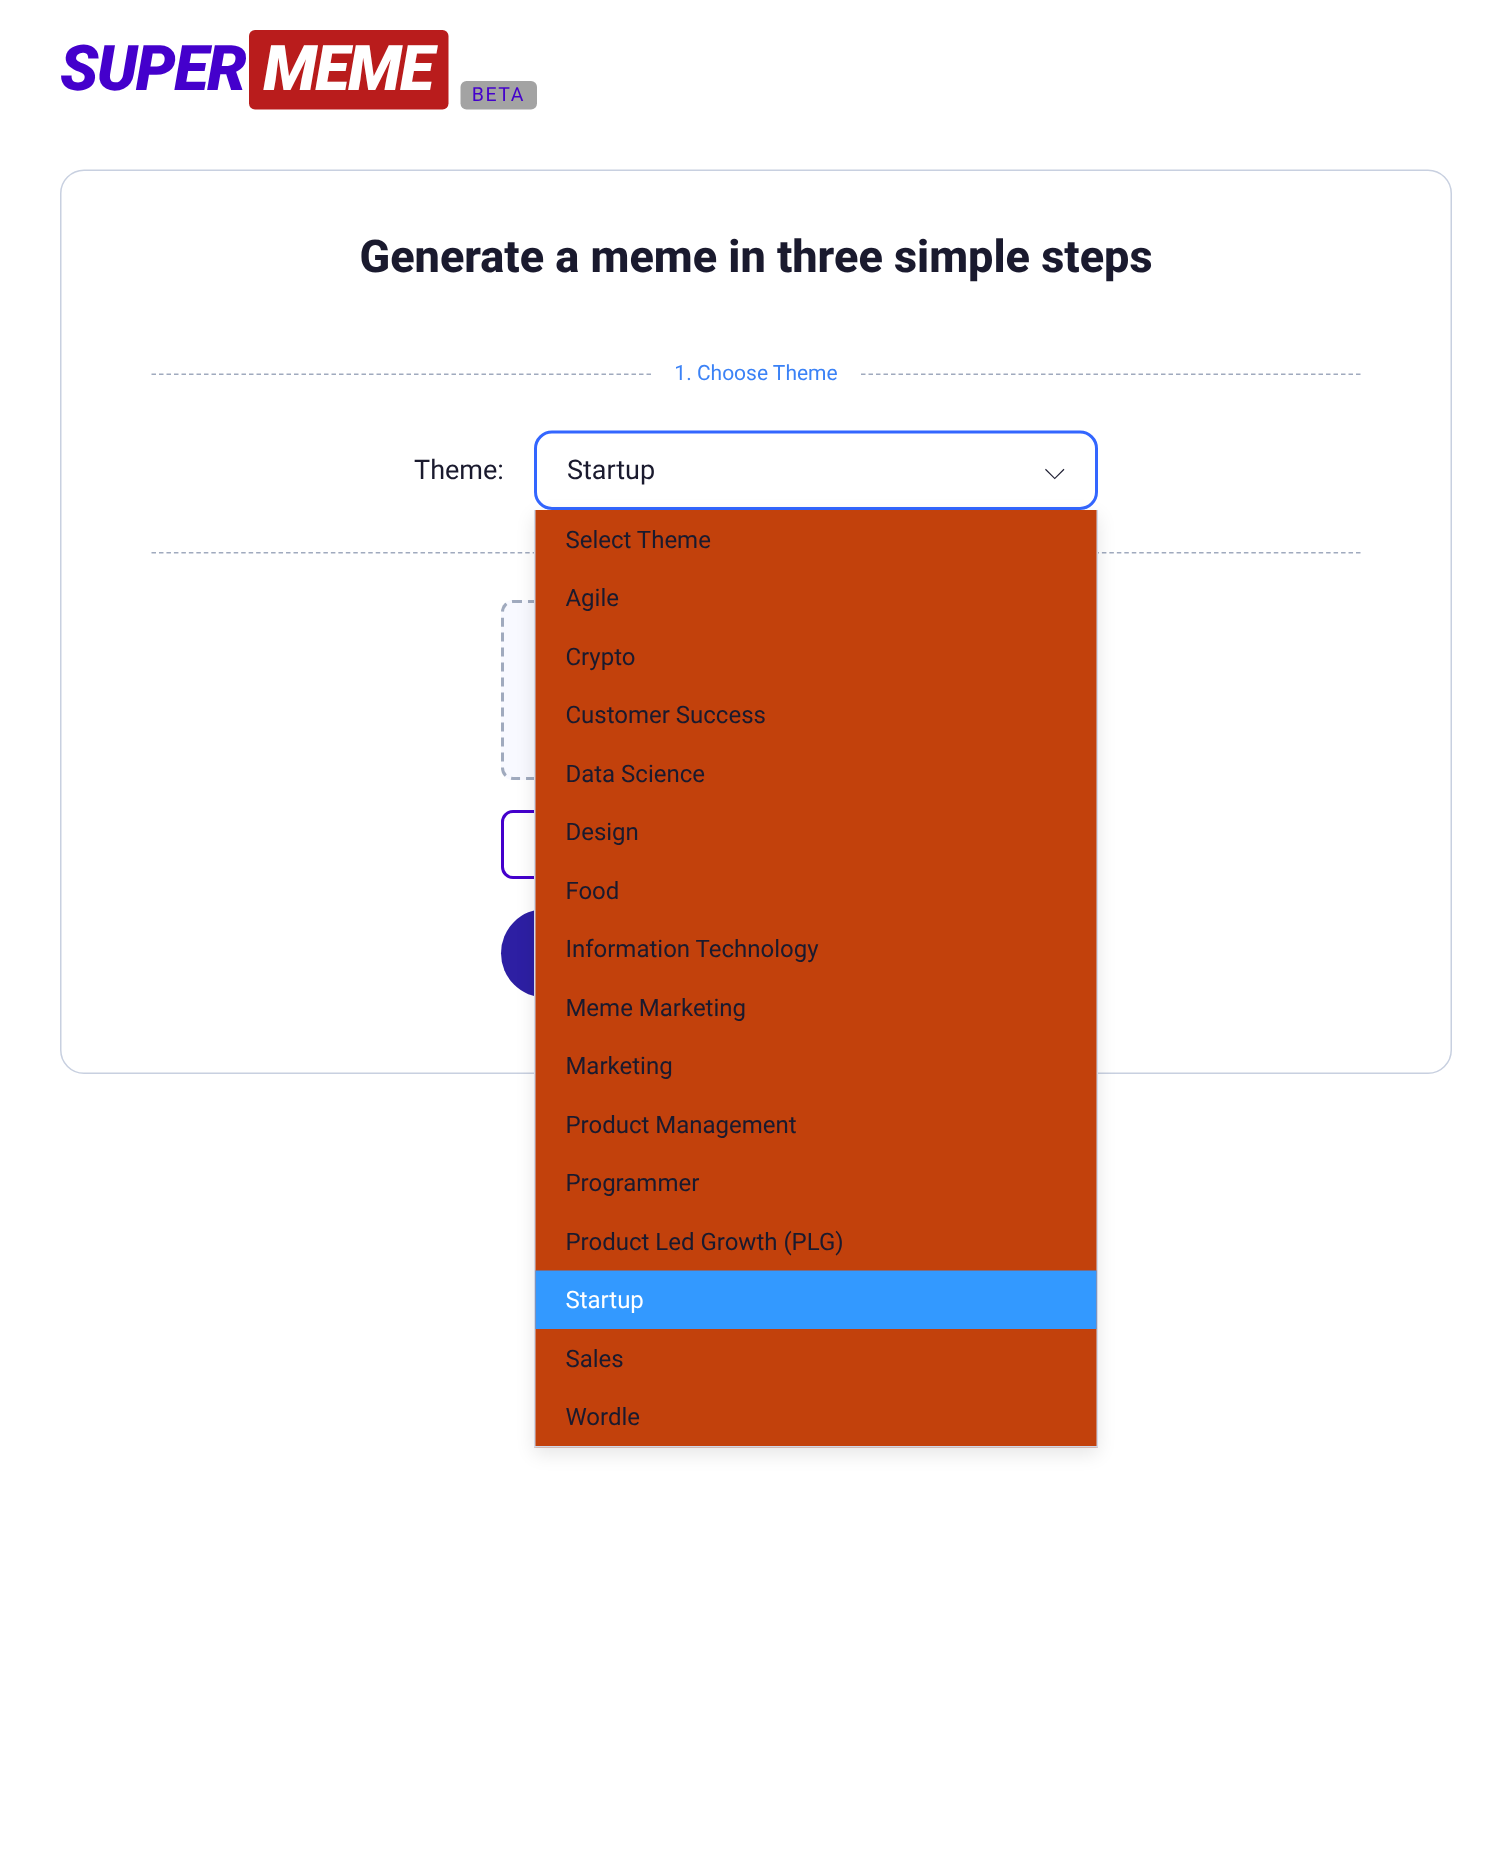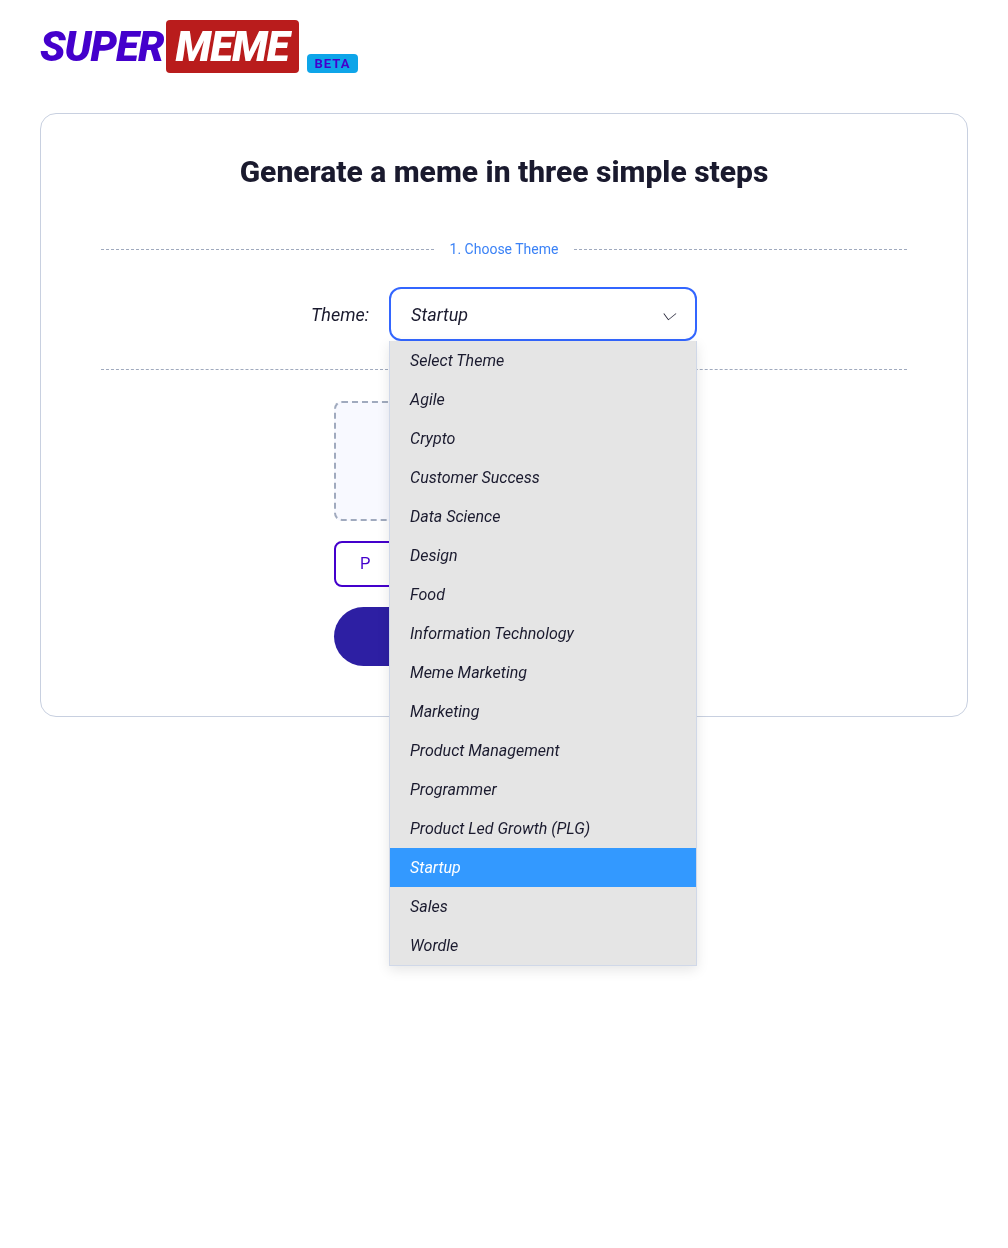--- a/index.html
+++ b/index.html
@@ -50,24 +50,24 @@
       font-weight: 900;
       padding: 2px 10px;
       letter-spacing: -1px;
       font-style: italic;
       text-transform: uppercase;
       border-radius: 4px;
       margin-left: 2px;
     }
 
     .logo-beta {
-      background-color: #0ea5e9;
+      background-color: #a3a3a3;
       color: #4400cc;
       font-size: 13px;
-      font-weight: 700;
+      font-weight: 400;
       padding: 2px 8px;
       border-radius: 4px;
       margin-top: 4px;
       align-self: flex-end;
       margin-left: 8px;
       letter-spacing: 1px;
     }
 
     
     .main-card {
@@ -107,33 +107,32 @@
       white-space: nowrap;
     }
 
     
     .theme-row {
       display: flex;
       align-items: center;
       justify-content: center;
       margin-bottom: 20px;
       position: relative;
-      font-style: italic;
     }
 
     .theme-label {
       font-size: 18px;
       color: #1a1a2e;
       margin-right: 20px;
       font-weight: 400;
     }
 
     .theme-select-wrapper {
       position: relative;
-      width: 308px;
+      width: 376px;
     }
 
     .theme-select-display {
       width: 100%;
       border: 2px solid #3366ff;
       border-radius: 12px;
       padding: 14px 20px;
       font-size: 18px;
       color: #1a1a2e;
       background: #ffffff;
@@ -147,21 +146,21 @@
       font-size: 18px;
       color: #1a1a2e;
     }
 
     
     .dropdown-menu {
       position: absolute;
       top: 100%;
       left: 0;
       width: 100%;
-      background: #e5e5e5;
+      background: #c2410c;
       border: 1px solid #d0d8e8;
       border-top: none;
       z-index: 100;
       box-shadow: 0 4px 12px rgba(0,0,0,0.1);
     }
 
     .dropdown-item {
       padding: 10px 20px;
       font-size: 16px;
       color: #1a1a2e;

